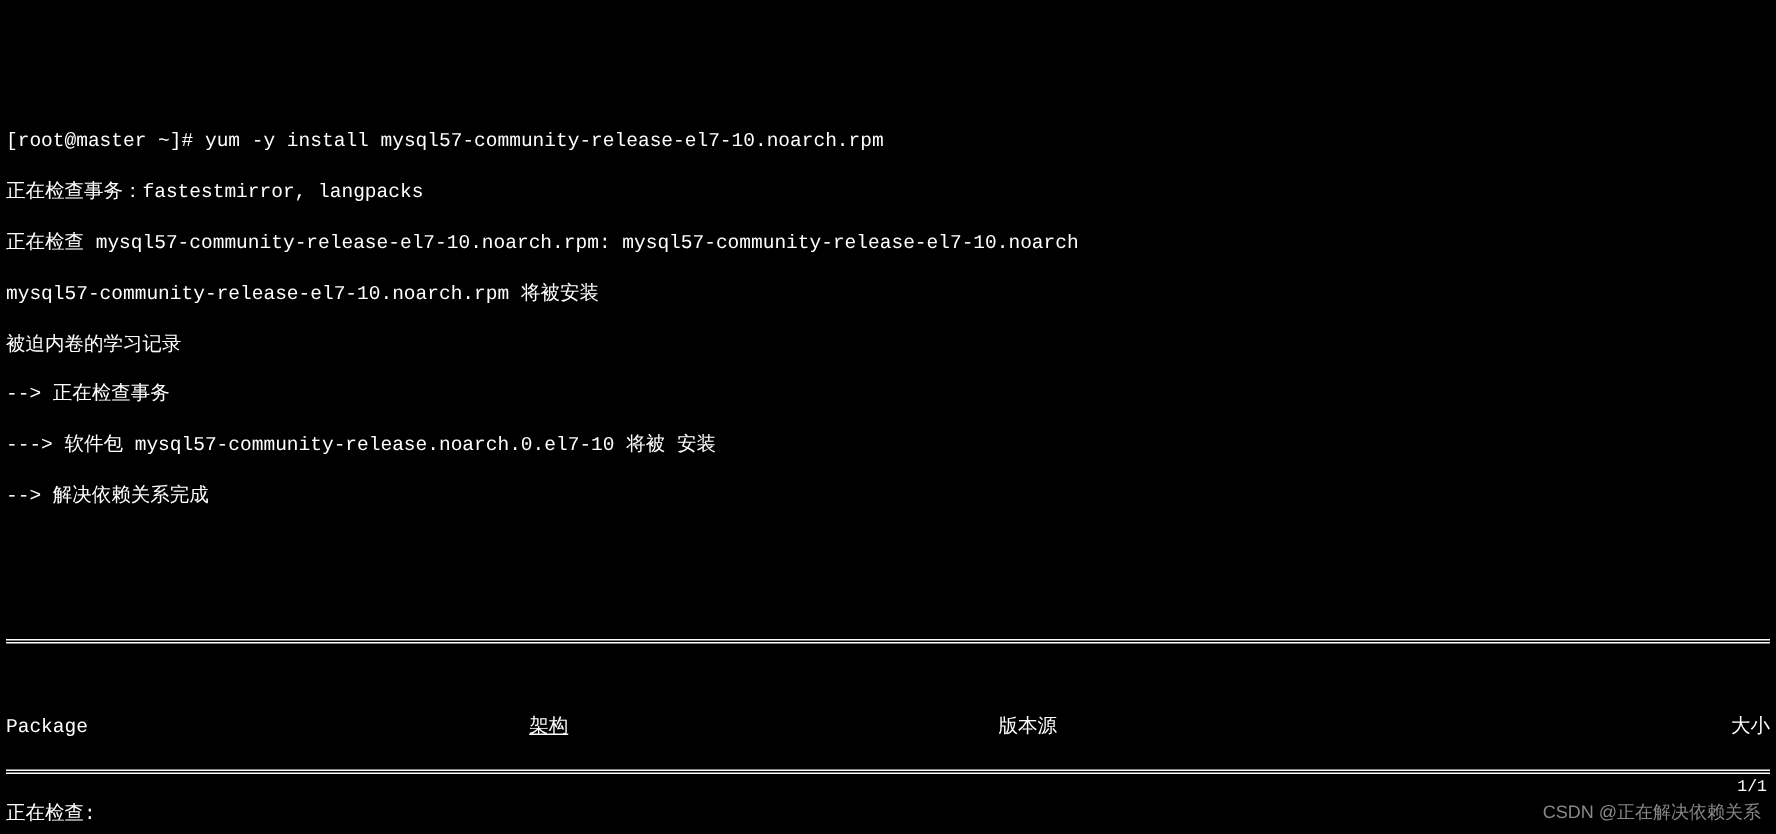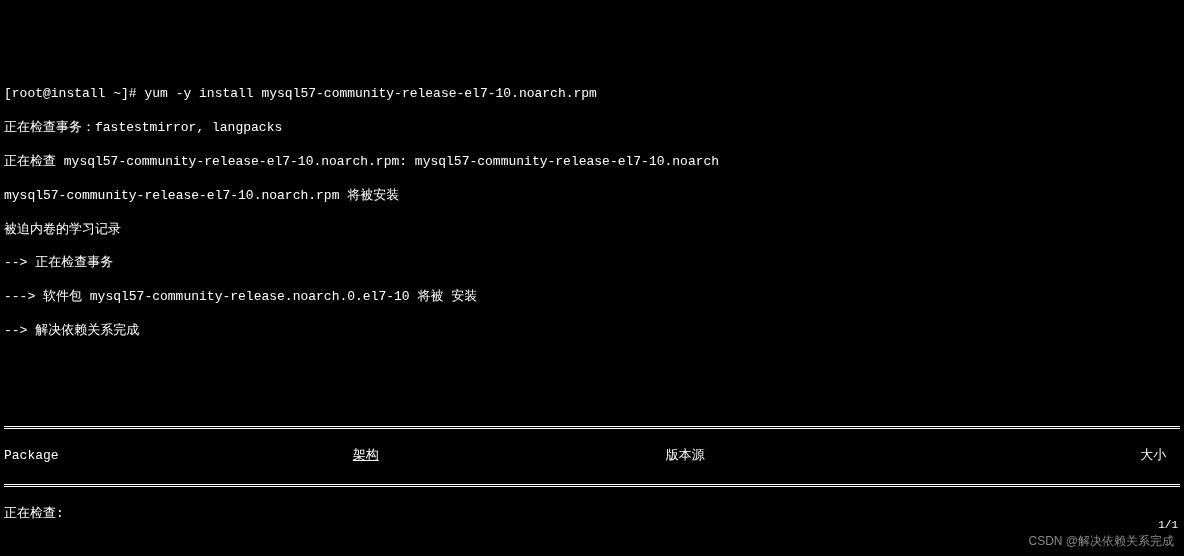--- a/index.html
+++ b/index.html
@@ -23,26 +23,27 @@
       padding: 2px 4px;
     }
     .line {
       white-space: pre;
     }
     .hlrow {
       display: flex;
     }
     .hlrow > span {
       display: inline-block;
+      margin-top: 29px;
     }
     .col-pkg { width: 350px; }
     .col-arch { width: 165px; text-decoration: underline; }
     .col-ver { width: 175px; text-align: right; }
     .col-repo { width: 450px; }
-    .col-size { width: 40px; text-align: left; }
+    .col-size { width: 40px; text-align: right; }
     .double-line {
       border: none;
       border-top: 3px double #fff;
       margin: 2px 0;
       height: 0;
     }
     .watermark {
       position: absolute;
       bottom: 6px;
       right: 10px;
@@ -58,21 +59,21 @@
       font-size: 11px;
       font-family: "Courier New", monospace;
     }
   </style>
 </head>
 <body>
 
 
 
 <div class="terminal">
-<div class="line"><span>[root@install ~]#</span> <span>yum -y install mysql57-community-release-el7-10.noarch.rpm</span></div>
+<div class="line"><span>[root@master ~]#</span> <span>yum -y install mysql57-community-release-el7-10.noarch.rpm</span></div>
 <div class="line">正在检查事务：fastestmirror, langpacks</div>
 <div class="line">正在检查 mysql57-community-release-el7-10.noarch.rpm: mysql57-community-release-el7-10.noarch</div>
 <div class="line">mysql57-community-release-el7-10.noarch.rpm 将被安装</div>
 <div class="line">被迫内卷的学习记录</div>
 <div class="line">--&gt; 正在检查事务</div>
 <div class="line">---&gt; 软件包 mysql57-community-release.noarch.0.el7-10 将被 安装</div>
 <div class="line">--&gt; 解决依赖关系完成</div>
 <div class="line">&nbsp;</div>
 <div class="line">&nbsp;</div>
 <hr class="double-line">
@@ -100,16 +101,16 @@
 
 
 
 
 
 
 
 </div>
 
 <div class="pagecount">1/1</div>
-<div class="watermark">CSDN @解决依赖关系完成</div>
+<div class="watermark">CSDN @正在解决依赖关系</div>
 
 
 
 
 </body></html>

